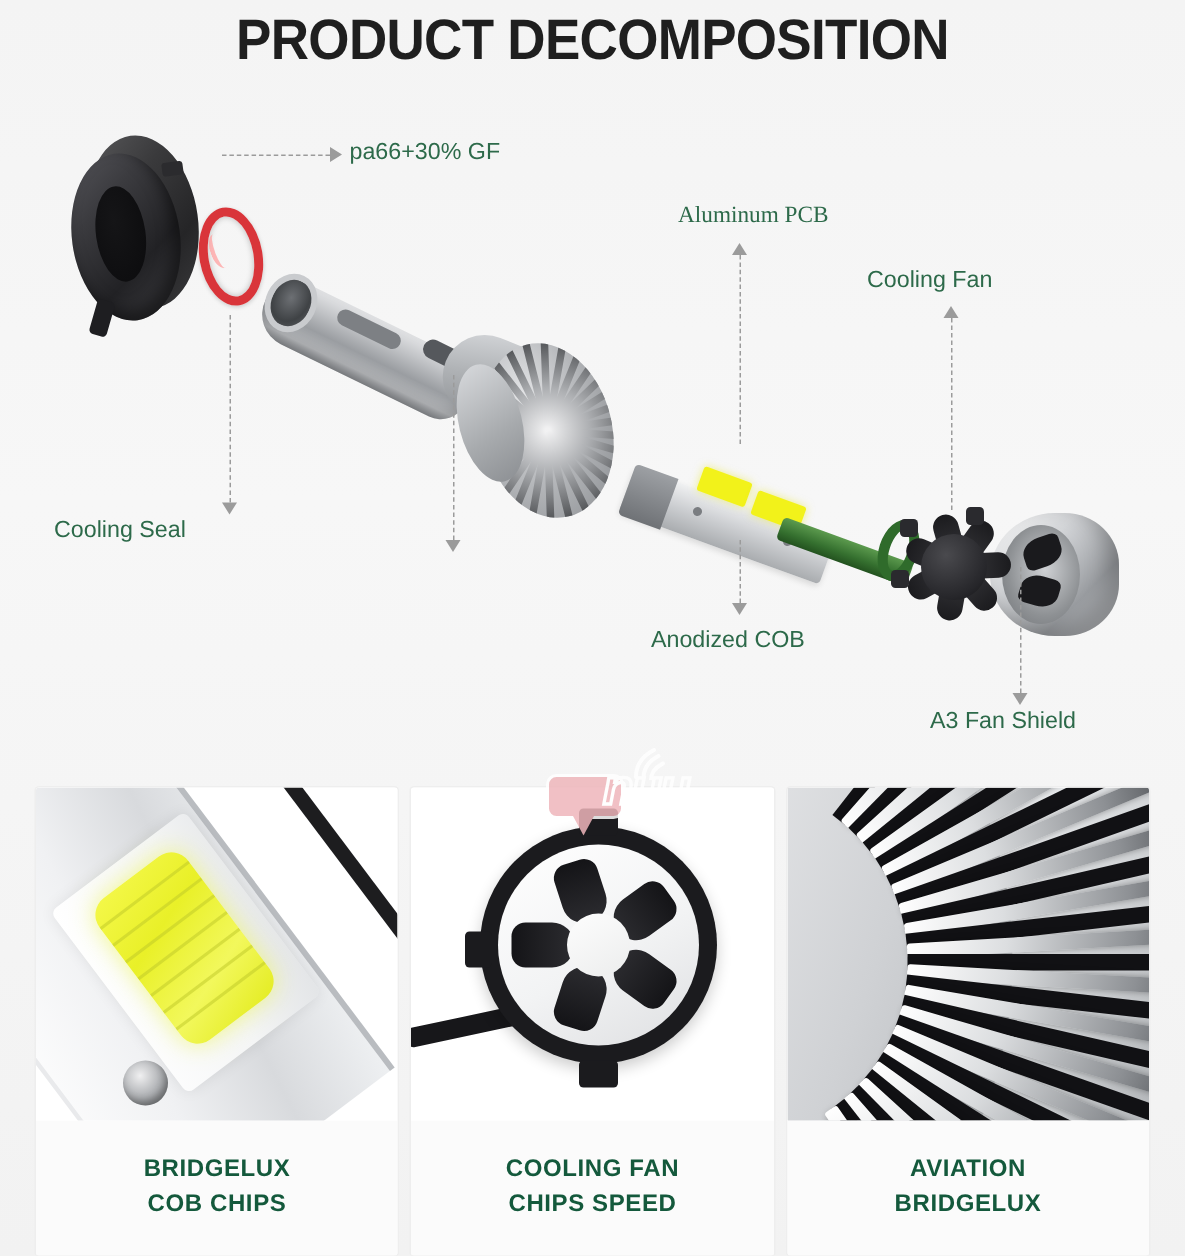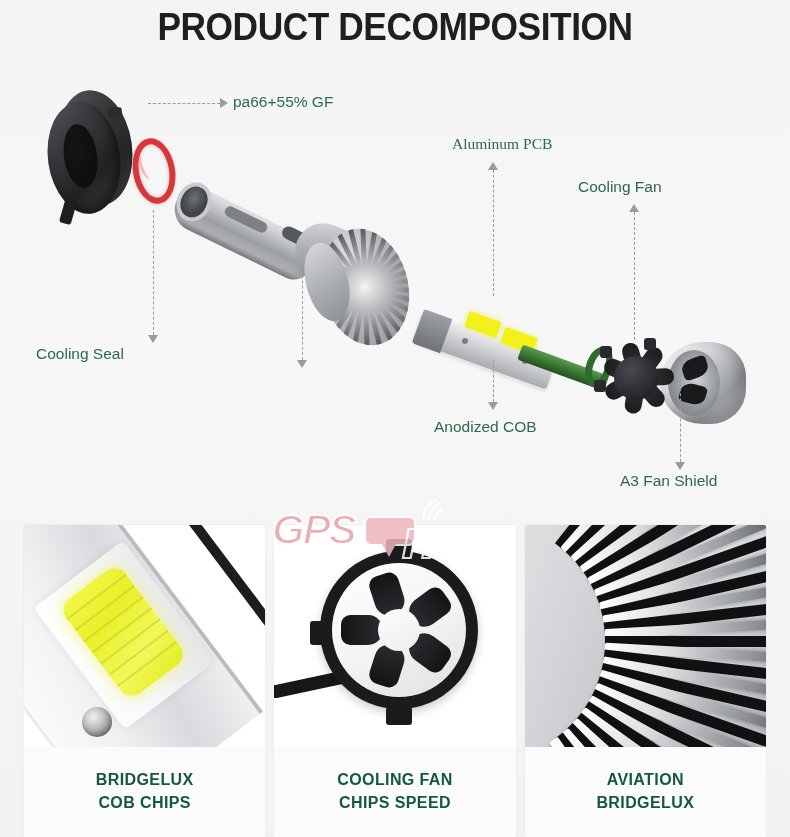--- a/index.html
+++ b/index.html
@@ -254,21 +254,21 @@
   #watermark .wm-gps {
     position:absolute; left:0; top:12px;
     font-size:42px; font-weight:bold; font-style:italic;
     color:#e8a0a6;
     -webkit-text-stroke:2px #ffffff;
     letter-spacing:-2px;
     font-family:"Liberation Sans", sans-serif;
   }
   #watermark .wm-nuu {
     position:absolute; left:130px; top:12px;
-    font-size:56px; font-weight:bold; font-style:italic;
+    font-size:33px; font-weight:bold; font-style:italic;
     color:transparent;
     -webkit-text-stroke:2.2px #ffffff;
     letter-spacing:-1px;
     font-family:"Liberation Sans", sans-serif;
   }
   #watermark .wm-bubble {
     position:absolute; left:92px; top:22px; width:52px; height:30px;
     background:#efb6bb; border-radius:7px;
     border:2.5px solid #fff;
   }
@@ -520,36 +520,35 @@
 
     <div class="dash-v" style="left:634px; top:152px; height:128px;"></div>
     <div class="arrow arrow-u" style="left:629px; top:144px;"></div>
 
     <div class="dash-v" style="left:493px; top:300px; height:42px;"></div>
     <div class="arrow arrow-d" style="left:488px; top:342px;"></div>
 
     <div class="dash-v" style="left:680px; top:318px; height:84px;"></div>
     <div class="arrow arrow-d" style="left:675px; top:402px;"></div>
 
-    <div class="label" style="left:233px; top:33px;">pa66+55% GF</div>
+    <div class="label" style="left:233px; top:33px;">pa66+30% GF</div>
 
     <div class="label" style="left:36px; top:285px;">Cooling Seal</div>
 
 
     <div class="label" style="left:452px; top:75px;font-family:Liberation Serif, serif;">Aluminum PCB</div>
 
     <div class="label" style="left:578px; top:118px;">Cooling Fan</div>
 
     <div class="label" style="left:434px; top:358px;">Anodized COB</div>
 
     <div class="label" style="left:620px; top:412px;">A3 Fan Shield</div>
   </div>
 
   <div id="watermark">
-    <div class="wm-gps">GPS</div>
     <div class="wm-bubble"></div>
     <div class="wm-nuu">nuu</div>
     <svg class="wm-wifi" viewBox="0 0 34 26">
       <path d="M4 24 Q4 12 16 6" stroke="#ffffff" stroke-width="2.6" fill="none" stroke-linecap="round"></path>
       <path d="M9 25 Q9 15 19 10" stroke="#ffffff" stroke-width="2.6" fill="none" stroke-linecap="round"></path>
       <path d="M14 26 Q14 19 22 15" stroke="#ffffff" stroke-width="2.6" fill="none" stroke-linecap="round"></path>
     </svg>
   </div>
 
   <div id="cards">

